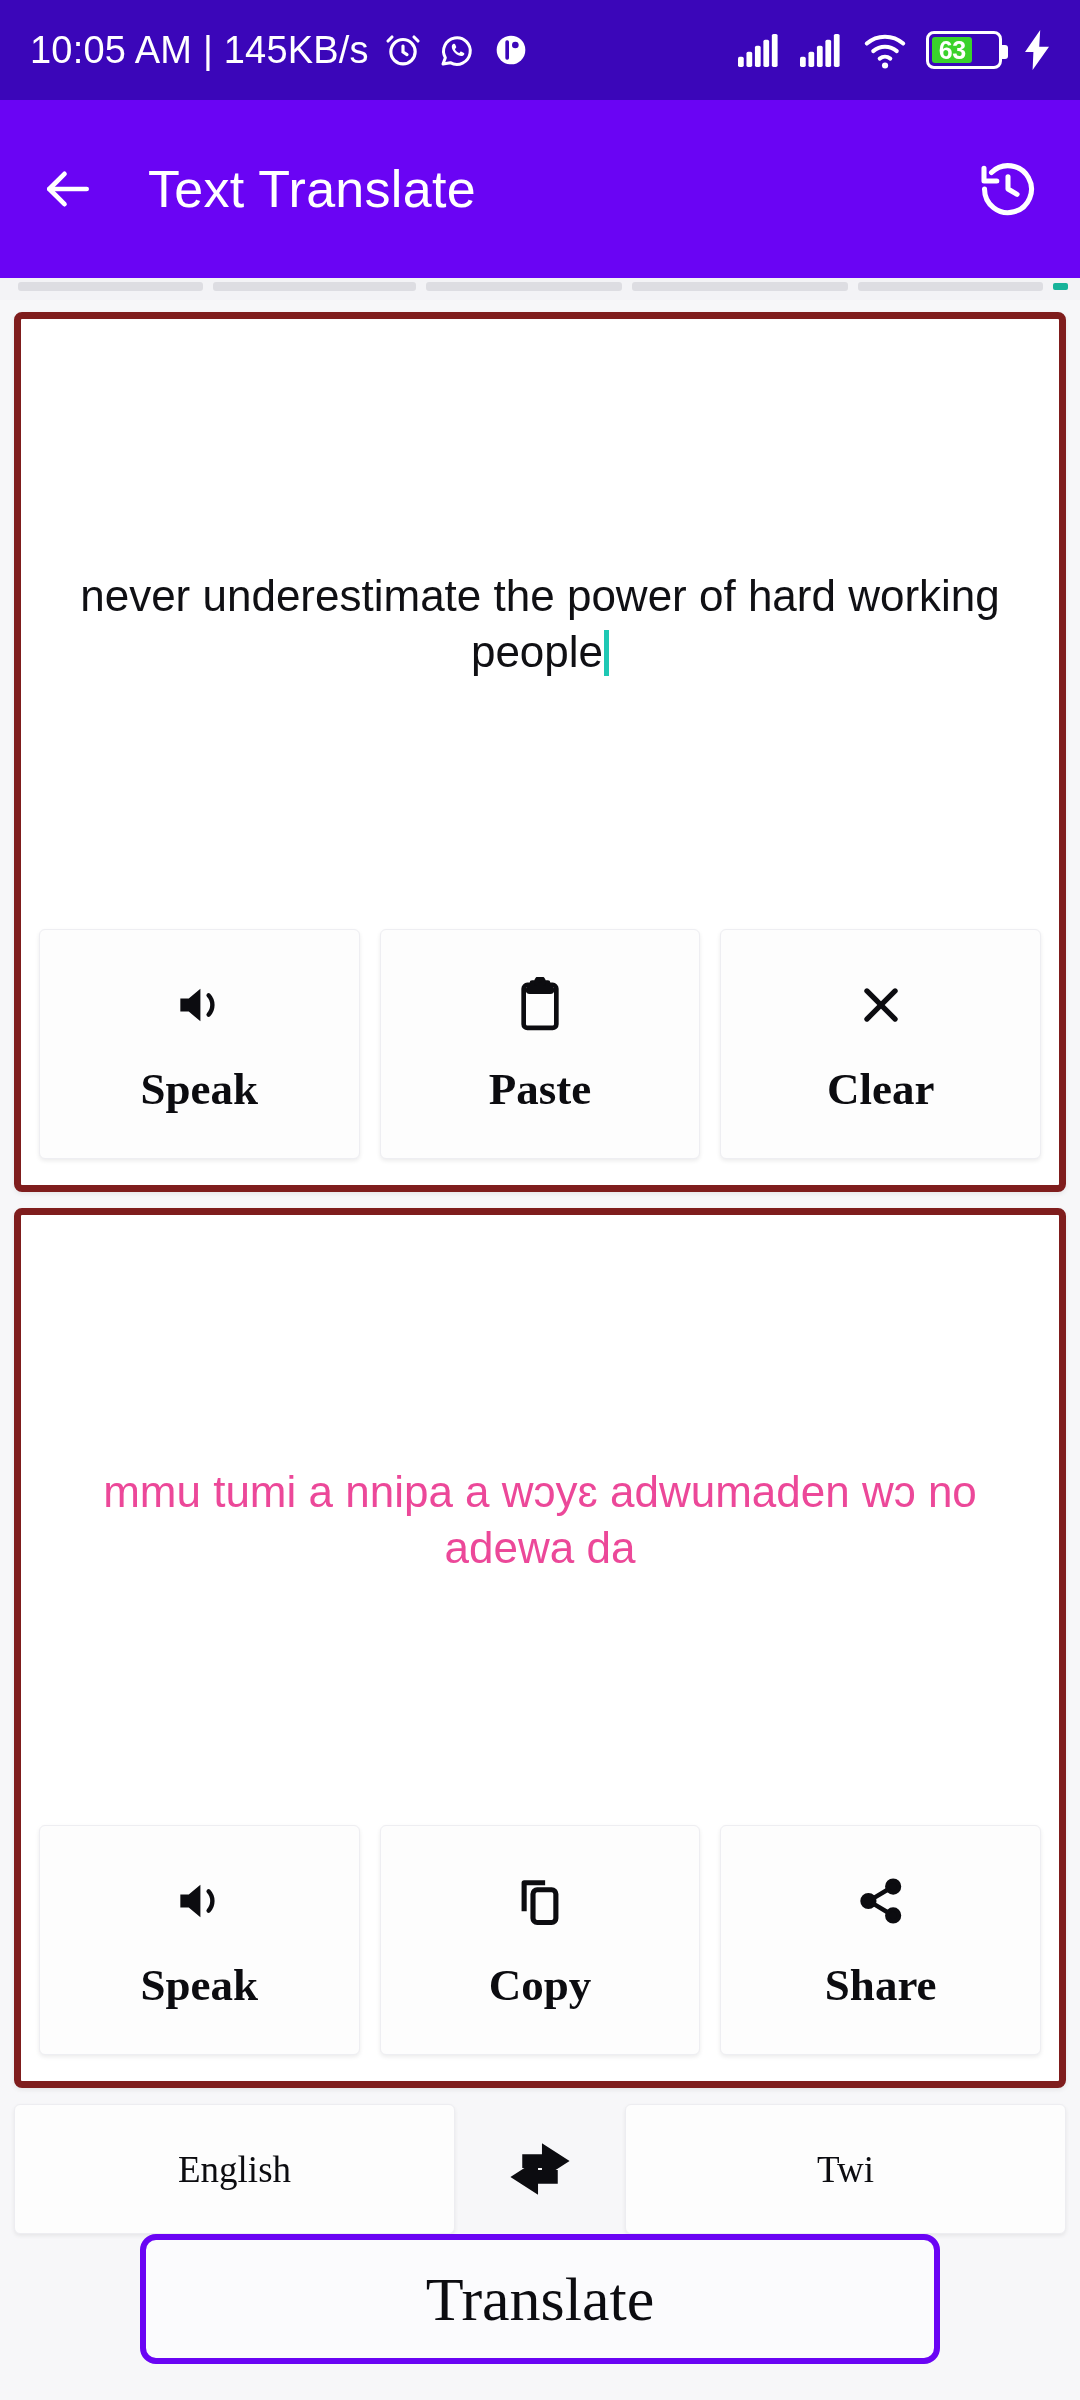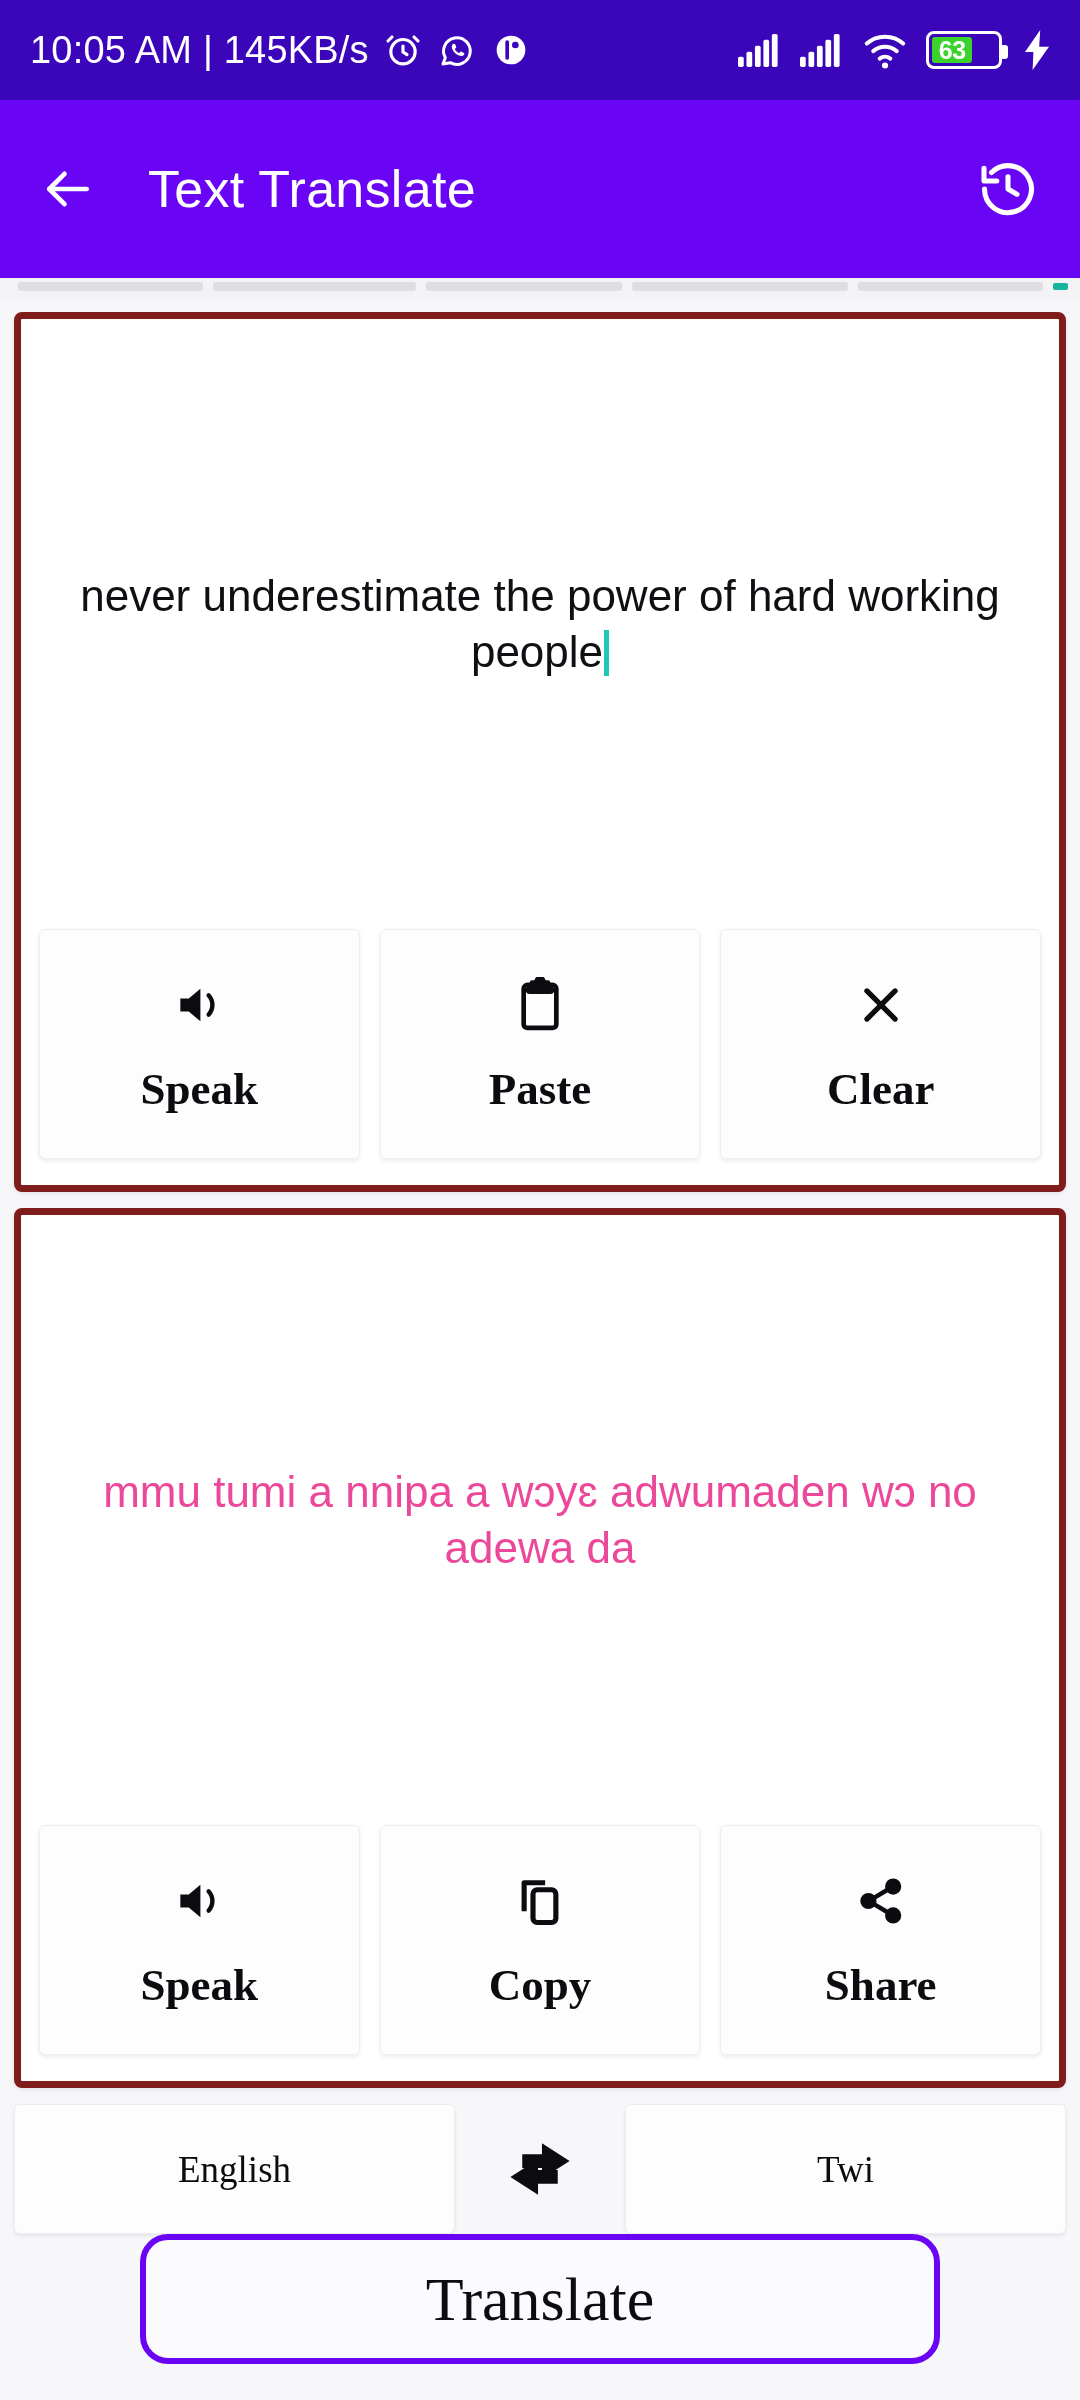--- a/index.html
+++ b/index.html
@@ -100,21 +100,21 @@
   }
   .lang-label { font-family:"Liberation Serif", serif; font-size:37px; color:#0c0c10; }
   .swap-btn {
     width:170px; display:flex; align-items:center; justify-content:center; background:transparent;
   }
 
   
   .translate-wrap { display:flex; justify-content:center; align-items:center; flex:1; padding:0 0 60px 0; }
   .translate-btn {
     width:800px; height:130px; background:#fbfbfd;
-    border:6px solid #6a04f4; border-radius:28px;
+    border:6px solid #6a04f4; border-radius:16px;
     display:flex; align-items:center; justify-content:center;
   }
   .translate-label { font-family:"Liberation Serif", serif; font-size:62px; color:#0c0c10; }
 </style>
 </head>
 <body>
 
 <div class="phone">
 
   <div class="statusbar">

